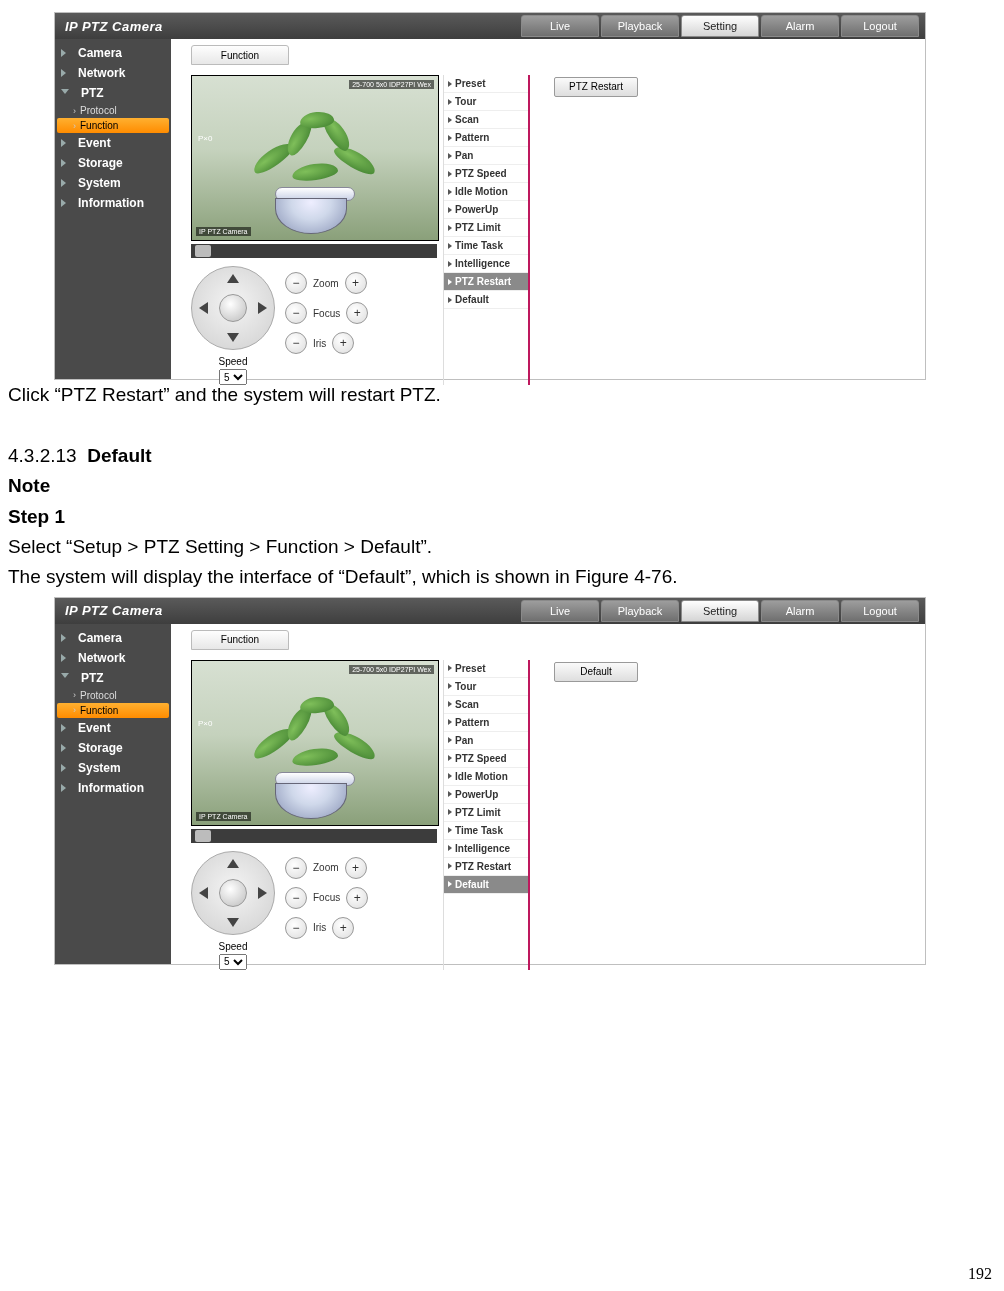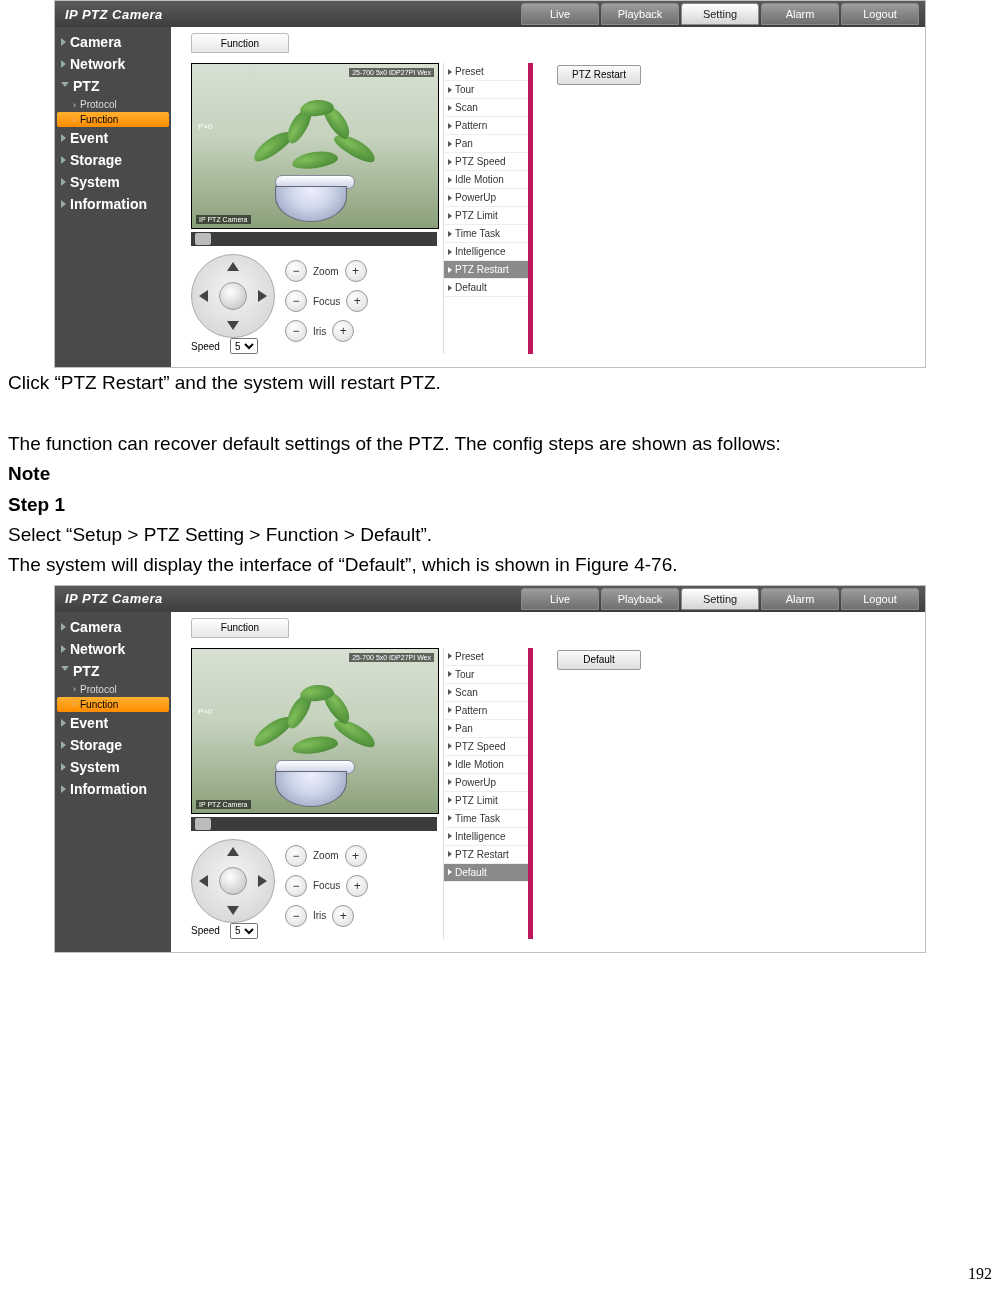--- a/index.html
+++ b/index.html
@@ -1,16 +1,16 @@
 <!DOCTYPE html>
 <html><head>
 <meta charset="utf-8">
 <style>
   html,body{margin:0;padding:0;background:#fff;font-family:Arial,Helvetica,sans-serif;color:#000;}
-  .page{width:1004px;min-height:1291px;position:relative;box-sizing:border-box;padding:0 0 40px 0;}
+  .page{width:1004px;min-height:1291px;position:relative;box-sizing:border-box;padding:12px 0 40px 0;}
   .page-num{position:absolute;right:12px;bottom:8px;font-family:"Times New Roman",serif;font-size:16px;}
   .prose{font-size:19px;line-height:1.6;padding:0 8px;}
   .prose .fig-caption{text-align:center;font-size:20px;margin:14px 0 18px;}
   .prose .step{font-weight:bold;}
   .prose .sec-num{}
   .prose .sec-title{font-weight:bold;}
   .prose .note{font-weight:bold;}
   .prose .hl{background:#d9d9d9;display:inline-block;}
 
   
@@ -20,21 +20,21 @@
   .topbar{height:26px;background:linear-gradient(#5a5a5a,#3e3e3e);display:flex;align-items:center;color:#fff;}
   .brand{font-style:italic;font-weight:bold;font-size:13px;padding-left:10px;letter-spacing:.5px;flex:0 0 auto;}
   .tabs{margin-left:auto;display:flex;gap:2px;padding-right:6px;}
   .tab{width:76px;height:20px;border:1px solid #8a8a8a;border-radius:3px 3px 0 0;background:linear-gradient(#9d9d9d,#6f6f6f);color:#fff;display:flex;align-items:center;justify-content:center;font-size:11px;cursor:pointer;}
   .tab.sel{background:linear-gradient(#fefefe,#d5d5d5);color:#222;}
   
   .body{display:flex;background:#4f4f4f;min-height:340px;position:relative;}
   .help{position:absolute;right:6px;top:4px;width:14px;height:14px;border-radius:50%;background:#8a8a8a;color:#fff;font-size:10px;display:flex;align-items:center;justify-content:center;}
   
   .sidebar{width:116px;background:#4a4a4a;padding-top:4px;color:#fff;}
-  .s-item{display:flex;align-items:center;gap:4px;padding:3px 6px;font-size:14px;font-weight:bold;cursor:pointer;}
+  .s-item{display:flex;align-items:center;gap:12px;padding:3px 6px;font-size:12px;font-weight:bold;cursor:pointer;}
   .s-item .tri{width:0;height:0;border-top:4px solid transparent;border-bottom:4px solid transparent;border-left:5px solid #9aa;}
   .s-item.exp .tri{border-left:none;border-top:5px solid #9aa;border-right:4px solid transparent;border-left:4px solid transparent;}
   .s-sub{padding:2px 4px 2px 18px;font-size:10px;color:#ddd;display:flex;align-items:center;gap:4px;cursor:pointer;}
   .s-sub .chev{font-size:9px;color:#ccc;}
   .s-sub.active{background:linear-gradient(#ffb030,#ff8c00);color:#000;margin:0 2px;border-radius:2px;padding-left:16px;}
   
   .main{flex:1;background:#fff;position:relative;}
   .page-tab{position:absolute;left:20px;top:6px;width:96px;height:18px;border:1px solid #bbb;border-radius:3px 3px 0 0;background:linear-gradient(#fefefe,#e7e7e7);display:flex;align-items:center;justify-content:center;font-size:10px;}
   .main-inner{position:absolute;left:0;right:0;top:28px;bottom:0;background:#fff;}
   .cols{display:flex;gap:6px;padding:8px 8px 8px 20px;}
@@ -58,24 +58,24 @@
   .ring{position:absolute;inset:0;border-radius:50%;background:radial-gradient(circle at 50% 45%,#f4f4f4,#cfcfcf);border:1px solid #aaa;}
   .hub{position:absolute;left:50%;top:50%;width:26px;height:26px;transform:translate(-50%,-50%);border-radius:50%;background:radial-gradient(circle at 40% 35%,#fff,#bcbcbc);border:1px solid #999;}
   .arrow{position:absolute;width:0;height:0;}
   .au{left:50%;top:8px;transform:translateX(-50%);border-left:6px solid transparent;border-right:6px solid transparent;border-bottom:9px solid #444;}
   .ad{left:50%;bottom:8px;transform:translateX(-50%);border-left:6px solid transparent;border-right:6px solid transparent;border-top:9px solid #444;}
   .al{top:50%;left:8px;transform:translateY(-50%);border-top:6px solid transparent;border-bottom:6px solid transparent;border-right:9px solid #444;}
   .ar{top:50%;right:8px;transform:translateY(-50%);border-top:6px solid transparent;border-bottom:6px solid transparent;border-left:9px solid #444;}
   .zfi{display:flex;flex-direction:column;gap:8px;padding-top:6px;}
   .zrow{display:flex;align-items:center;gap:6px;font-size:10px;color:#333;}
   .rnd{width:20px;height:20px;border-radius:50%;border:1px solid #999;background:radial-gradient(circle at 40% 35%,#fff,#dcdcdc);display:flex;align-items:center;justify-content:center;font-size:12px;cursor:pointer;}
-  .speed{display:flex;align-items:center;gap:10px;font-size:10px;}
+  .speed{display:flex;align-items:center;gap:2px;font-size:10px;margin-top:6px;flex-direction:column;}
   .speed select{font-size:10px;height:16px;}
   
-  .flist{width:84px;border-left:1px solid #ddd;border-right:5px solid #be185d;}
+  .flist{width:84px;border-left:1px solid #ddd;border-right:2px solid #be185d;font-weight:bold;}
   .fi{display:flex;align-items:center;gap:3px;padding:3px 4px;font-size:10px;color:#333;border-bottom:1px solid #eee;cursor:pointer;white-space:nowrap;}
   .fi .p{width:0;height:0;border-top:3px solid transparent;border-bottom:3px solid transparent;border-left:4px solid #555;}
   .fi.sel{background:#8a8a8a;color:#fff;}
   .fi.sel .p{border-left-color:#fff;}
   
   .opts{padding:2px 0 0 18px;}
   .obtn{display:inline-block;min-width:66px;height:18px;border:1px solid #9a9a9a;border-radius:2px;background:linear-gradient(#fafafa,#dedede);font-size:10px;padding:0 8px;line-height:18px;text-align:center;cursor:pointer;}
 </style>
 </head>
 <body>
@@ -256,21 +256,21 @@
             </div>
           </div>
         </div>
       </div>
     </div>
   </div>
 
   <div class="prose">
     <div>Click “PTZ Restart” and the system will restart PTZ.</div>
     <br>
-    <div>The function can recover default settings of the PTZ. The config steps are shown as follows:</div>
+    <div><span class="sec-num">4.3.2.13</span>&nbsp;&nbsp;<span class="sec-title">Default</span></div>
     <div class="note">Note</div>
     <div class="step">Step 1</div>
     <div>Select “Setup &gt; PTZ Setting &gt; Function &gt; Default”.</div>
     <div>The system will display the interface of “Default”, which is shown in Figure 4-76.</div>
   </div>
 
   <div class="shot-wrap" style="padding-top:4px;">
     <div class="shot">
       <div class="topbar">
         <span class="brand">IP PTZ Camera</span>

